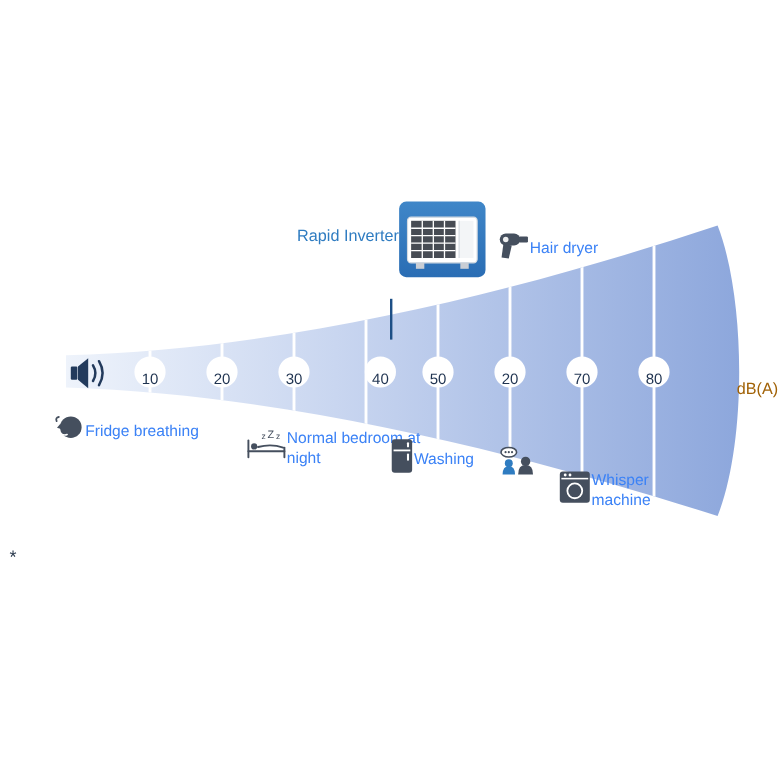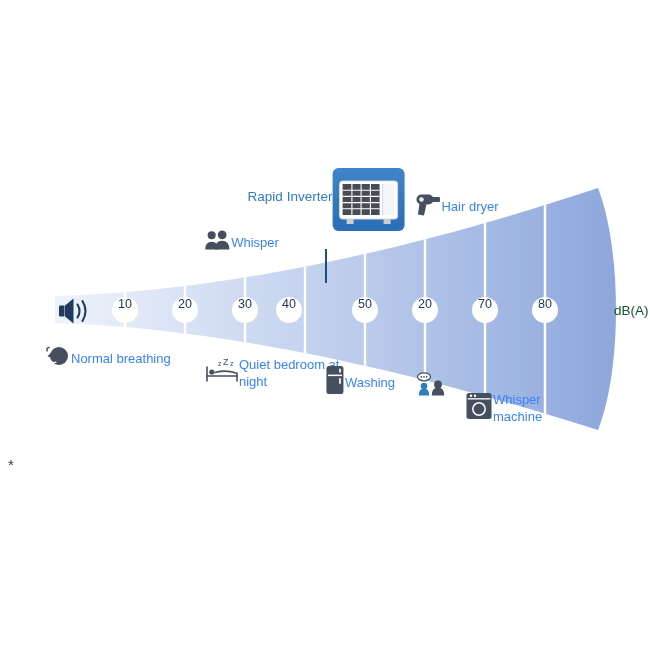--- a/index.html
+++ b/index.html
@@ -6,27 +6,27 @@
   body{
     width:650px;height:650px;background:#ffffff;
     font-family:"Liberation Sans","DejaVu Sans",sans-serif;
   }
   #stage{position:relative;width:650px;height:650px;overflow:hidden;background:#fff;}
   svg.cone{position:absolute;left:0;top:0;}
 
   .tick{
     position:absolute;top:297px;width:26px;height:26px;border-radius:50%;
     background:#ffffff;color:#1f3350;font-size:12.5px;
-    display:flex;align-items:flex-start;justify-content:center;
+    display:flex;align-items:flex-end;justify-content:center;
   }
 
   .item{position:absolute;display:flex;align-items:center;transform:translateX(-50%);}
   .item .lbl{color:#3b82f6;font-size:13px;line-height:1.28;text-align:left;margin-top:6px;white-space:pre-line;}
 
-  .unit-label{position:absolute;left:614px;top:303px;color:#14532d;font-size:13.5px;}
+  .unit-label{position:absolute;left:614px;top:316px;color:#a16207;font-size:13.5px;}
 
   .ri-lbl{color:#2f7cc1;font-size:13.5px;margin-bottom:7px;text-align:center;}
   .ri-box{
     width:72px;height:63px;border-radius:6px;
     background:linear-gradient(180deg,#3f86c8,#2a6db4);
     display:flex;align-items:flex-end;justify-content:center;padding-bottom:4px;box-sizing:border-box;
   }
   .ri-line{position:absolute;left:325px;top:249px;width:2px;height:34px;background:#1d4f86;}
 
   .footnote{position:absolute;left:8px;top:456px;color:#2b3a4e;font-size:14px;display:flex;align-items:flex-start;}
@@ -69,21 +69,21 @@
 
   <div class="tick" style="left:112px">
       <span>10</span>
     </div>
   <div class="tick" style="left:172px">
       <span>20</span>
     </div>
   <div class="tick" style="left:232px">
       <span>30</span>
     </div>
-  <div class="tick" style="left:276px">
+  <div class="tick" style="left:304px">
       <span>40</span>
     </div>
   <div class="tick" style="left:352px">
       <span>50</span>
     </div>
   <div class="tick" style="left:412px">
       <span>20</span>
     </div>
   <div class="tick" style="left:472px">
       <span>70</span>
@@ -111,70 +111,59 @@
         </g>
         <rect x="45" y="7" width="12" height="31" fill="#f3f5f7"></rect>
         <line x1="45" y1="7" x2="45" y2="38" stroke="#d4dae1" stroke-width="1"></line>
         <rect x="9" y="42" width="7" height="5" fill="#c9ced5"></rect>
         <rect x="46" y="42" width="7" height="5" fill="#c9ced5"></rect>
       </svg>
     </div>
   </div>
   <div class="ri-line"></div>
 
-  <div class="item" style="left:241px;top:229px">
-    <svg width="28" height="20" viewBox="0 0 28 20">
-      <g fill="#454f5e">
-        <circle cx="8.5" cy="5.2" r="4"></circle>
-        <path d="M2,19.5 Q2,11.8 8.5,11.8 Q15,11.8 15,19.5 Z"></path>
-        <circle cx="19" cy="4.8" r="4.4"></circle>
-        <path d="M11.8,19.5 Q11.8,10.8 19,10.8 Q26.2,10.8 26.2,19.5 Z"></path>
-      </g>
-    </svg>
-    <div class="lbl">Whisper</div>
-  </div>
 
   <div class="item" style="left:455px;top:191px">
     <svg width="30" height="26" viewBox="0 0 30 26">
       <g fill="#454f5e">
         <rect x="5" y="3.5" width="17" height="10" rx="5"></rect>
         <rect x="21" y="6" width="7.5" height="5" rx="1"></rect>
         <polygon points="8,12.5 15,13.5 12.5,24.5 6.5,23.5"></polygon>
       </g>
       <circle cx="10" cy="8.5" r="2.3" fill="#ffffff" opacity="0.9"></circle>
     </svg>
     <div class="lbl">Hair dryer</div>
   </div>
 
   <div class="item" style="left:128px;top:343px">
     <svg width="26" height="26" viewBox="0 0 26 26">
       <circle cx="14" cy="13" r="9" fill="#454f5e"></circle>
       <polygon points="5.5,10 2.5,13.5 6.5,14.8" fill="#454f5e"></polygon>
       <path d="M6,18.5 q2.5,1.6 5,0.6" stroke="#ffffff" stroke-width="1.2" fill="none" stroke-linecap="round"></path>
       <path d="M4,4.5 q-3,0.5 -1.8,3.4" stroke="#454f5e" stroke-width="1.5" fill="none" stroke-linecap="round"></path>
     </svg>
-    <div class="lbl" style="width:140px">Normal breathing</div>
+    <div class="lbl" style="width:140px">Fridge breathing</div>
   </div>
 
   <div class="item" style="left:278px;top:351px">
     <svg width="34" height="25" viewBox="0 0 34 25">
       <g fill="#454f5e" font-family="'Liberation Sans',sans-serif">
         <text x="13" y="8" font-size="7">z</text>
         <text x="18" y="7" font-size="9">Z</text>
         <text x="25" y="8" font-size="7">z</text>
       </g>
       <g fill="none" stroke="#454f5e" stroke-width="1.6" stroke-linecap="round">
         <path d="M2,9 V23"></path>
         <path d="M2,18 H32"></path>
         <path d="M32,15 V23"></path>
         <path d="M10,14.5 Q21,11.5 31,15"></path>
       </g>
       <circle cx="6.8" cy="14" r="2.6" fill="#454f5e"></circle>
     </svg>
-    <div class="lbl" style="width:112px">Quiet bedroom at night</div>
+    <div class="lbl" style="width:112px">Normal bedroom at night</div>
   </div>
 
   <div class="item" style="left:360px;top:365px">
     <svg width="20" height="30" viewBox="0 0 20 30">
       <rect x="1.5" y="1" width="17" height="28" rx="2.5" fill="#454f5e"></rect>
       <rect x="3" y="9.6" width="14" height="1.5" fill="#ffffff"></rect>
       <rect x="14.2" y="3.6" width="1.7" height="4.2" rx="0.8" fill="#ffffff"></rect>
       <rect x="14.2" y="13" width="1.7" height="6" rx="0.8" fill="#ffffff"></rect>
     </svg>
     <div class="lbl">Washing</div>

